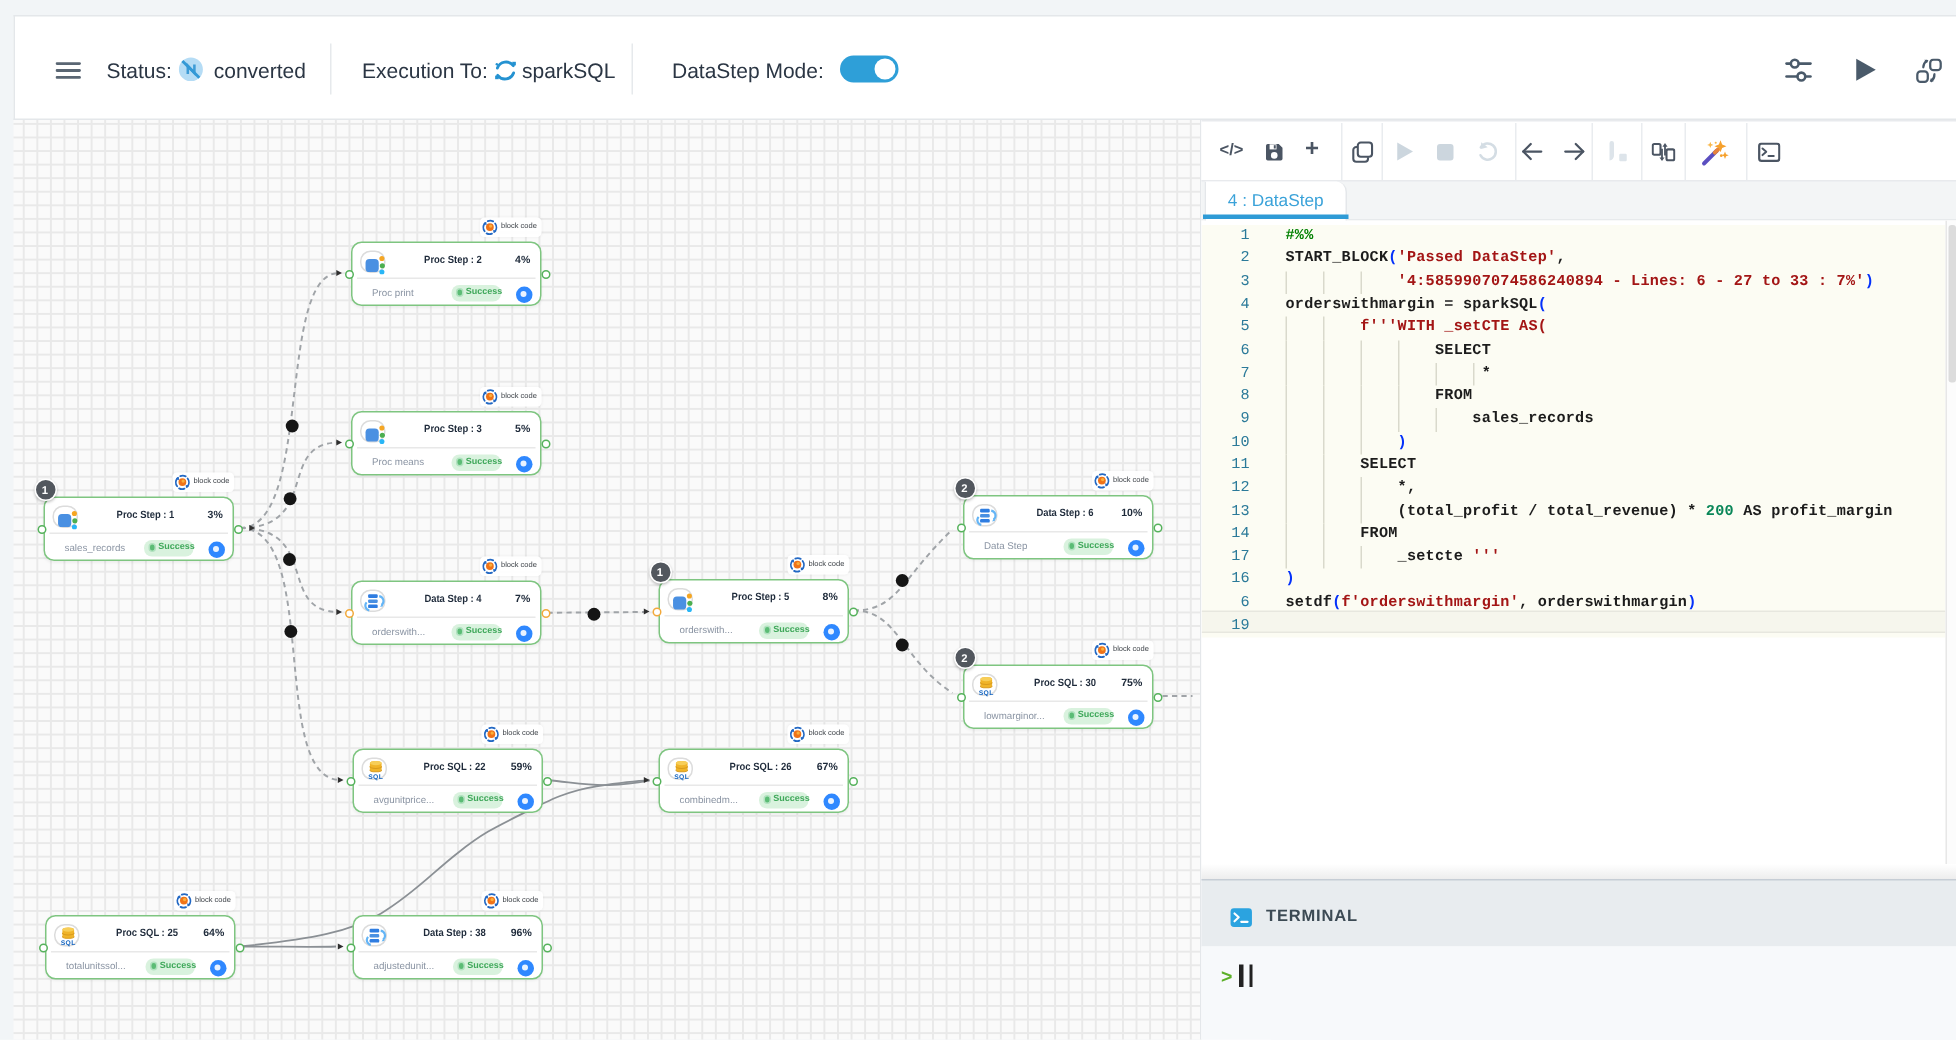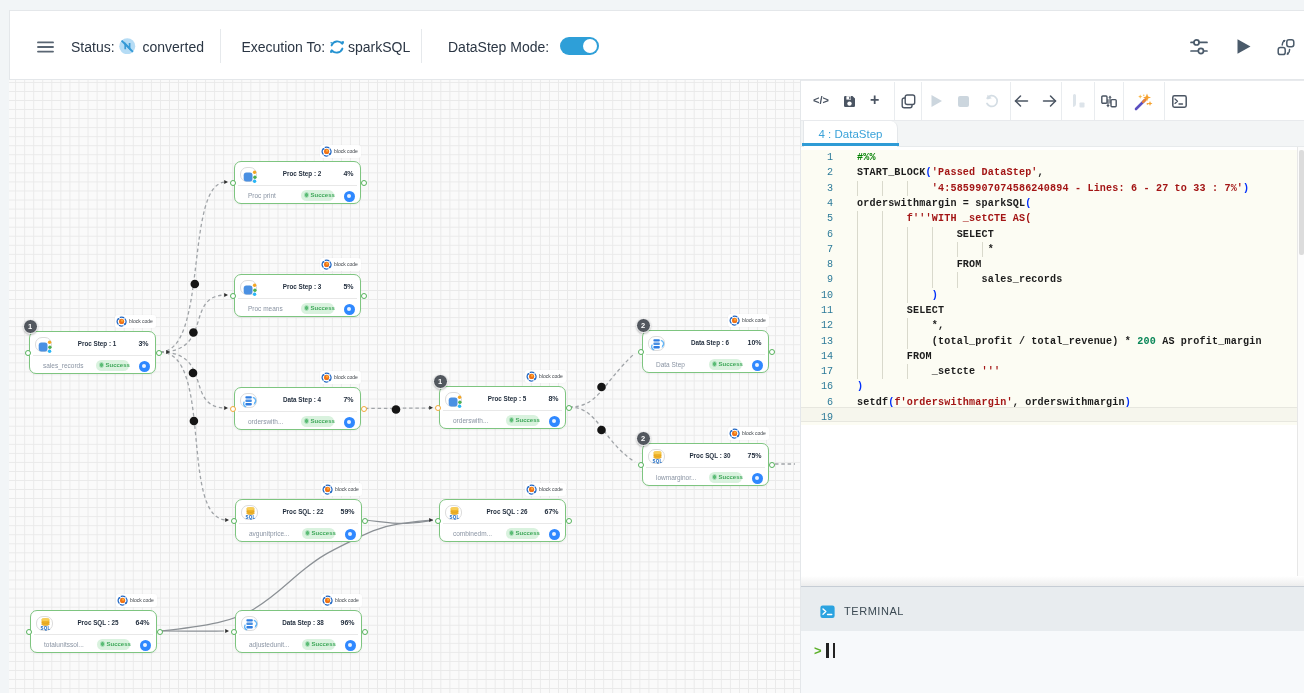--- a/index.html
+++ b/index.html
@@ -46,21 +46,21 @@
 #cream { position:absolute; left:0; top:3px; width:496px; height:275.3px; background:#fcfcf3; }
 #hl18 { position:absolute; left:0; top:260px; width:496px; height:15.3px; background:rgba(0,0,0,.025); border-top:1px solid rgba(0,0,0,.06); border-bottom:1px solid rgba(0,0,0,.06); }
 .cl { position:absolute; left:56px; height:15.29px; font-family:"Liberation Mono",monospace; font-size:10.1px; font-weight:bold; line-height:15.29px; white-space:pre; color:#1c1c1c; letter-spacing:0.17px; }
 .ln { position:absolute; left:6px; width:26px; height:15.29px; font-family:"Liberation Mono",monospace; font-size:10.1px; line-height:15.29px; color:#2b7a99; text-align:right; }
 .g { position:absolute; width:1px; height:15.29px; background:#d9d9cc; }
 .r { color:#a31515; } .b { color:#0431fa; } .gr { color:#008000; } .nu { color:#098658; }
 #scroll { position:absolute; left:495.5px; top:0px; width:7.5px; height:429px; background:#fcfcfc; border-left:1px solid #e7e7e7; }
 #thumb { position:absolute; left:1.5px; top:3px; width:5px; height:105px; background:#dcdcdc; border-radius:2px;}
 #termshadow { position:absolute; left:0; top:496px; width:503px; height:10px; background:linear-gradient(to bottom,#ffffff, #ededed); }
 #termbar { position:absolute; left:0; top:506px; width:503px; height:45px; background:#e8ecef; border-top:1px solid #c6cdd5; }
-#termbar span { position:absolute; left:43px; top:18px; font-size:11px; font-weight:normal; letter-spacing:.55px; color:#3c4a54; }
+#termbar span { position:absolute; left:43px; top:18px; font-size:11px; font-weight:bold; letter-spacing:.55px; color:#3c4a54; }
 #termbody { position:absolute; left:0; top:551px; width:503px; height:62px; background:#f7f9fb; }
 #termbody .p { position:absolute; left:13px; top:12px; font-size:13px; font-weight:bold; color:#5cb029; }
 #termbody .c1 { position:absolute; left:25px; top:12px; width:2.5px; height:15px; background:#222; }
 #termbody .c2 { position:absolute; left:32px; top:12px; width:2px; height:15px; background:#222; }
 </style>
 </head>
 <body>
 <div id="header">
   <svg class="abs" style="left:27px;top:29.5px" width="17" height="12" viewBox="0 0 17 12">
     <g stroke="#5a6673" stroke-width="1.9" stroke-linecap="round">

